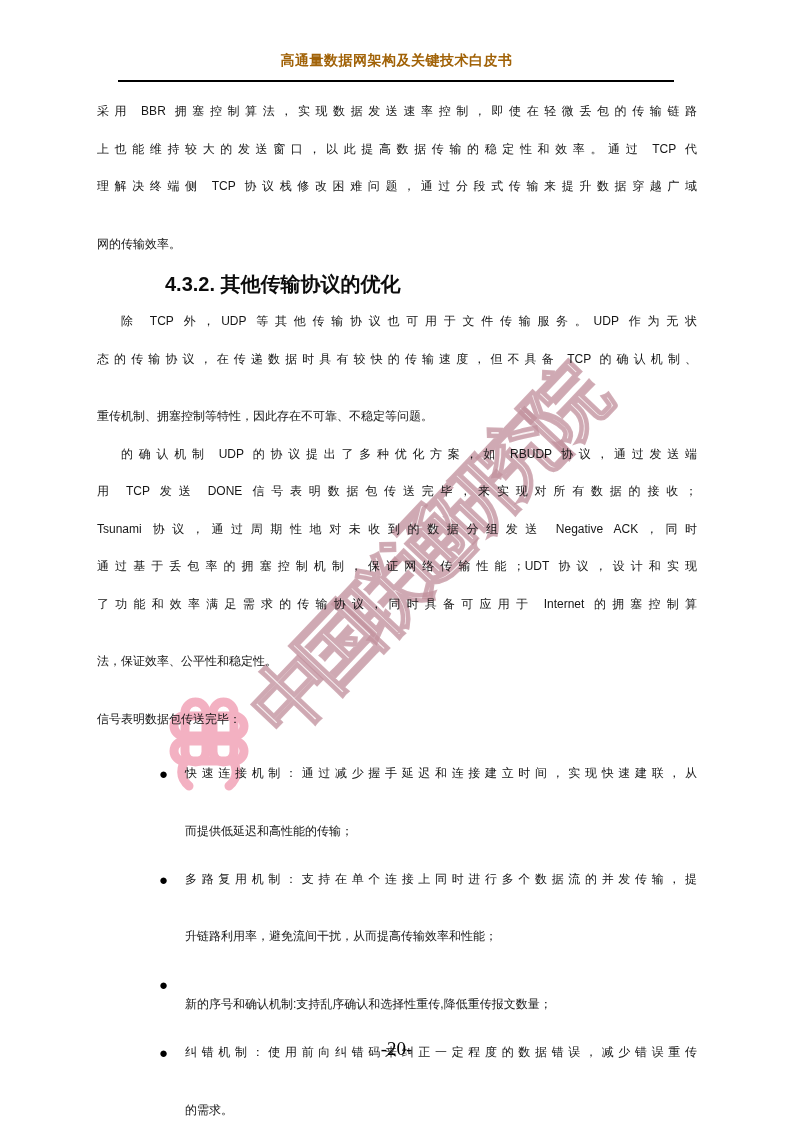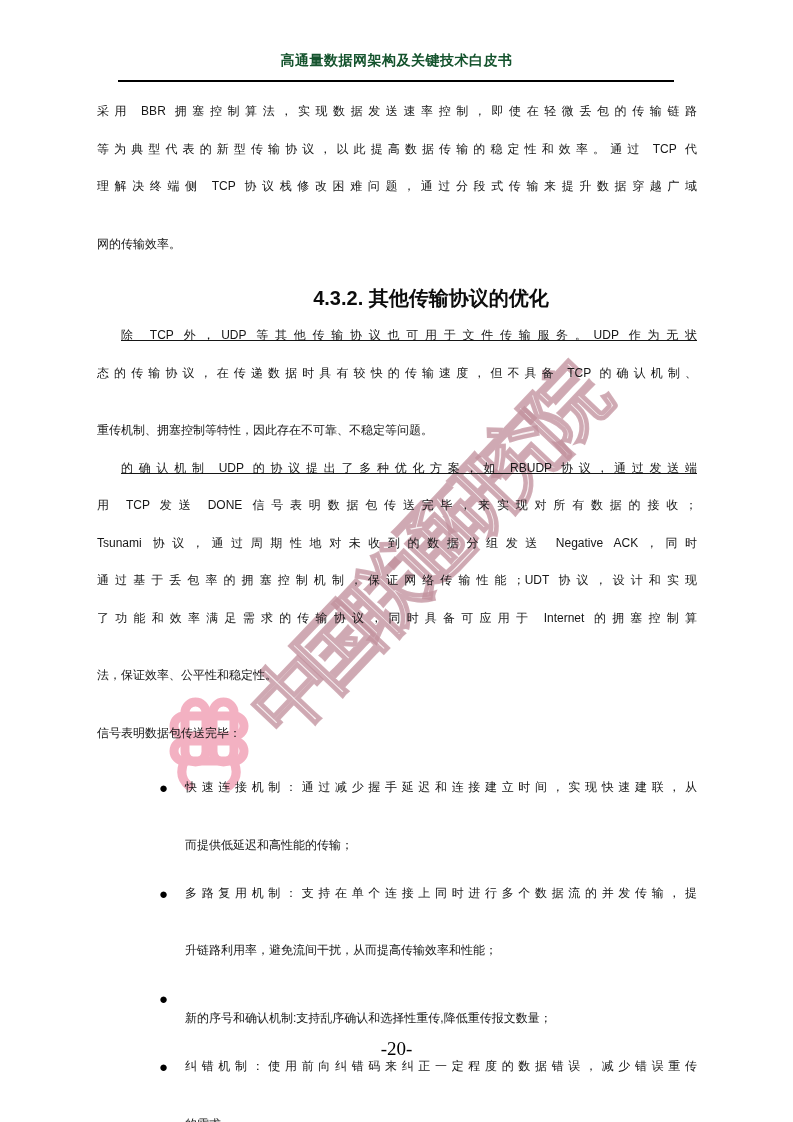--- a/index.html
+++ b/index.html
@@ -14,21 +14,21 @@
     font-family: "Liberation Sans", sans-serif;
     color: #161616;
   }
   
   .doc-header {
     position: absolute;
     top: 52px; left: 0; right: 0;
     text-align: center;
     font-size: 14px;
     font-weight: bold;
-    color: #14532d;
+    color: #a16207;
     letter-spacing: 0.5px;
   }
   .header-rule {
     position: absolute;
     top: 80px; left: 118px;
     width: 556px;
     border-top: 2px solid #000;
   }
   
   .watermark-layer {
@@ -67,30 +67,29 @@
     text-align: justify;
     text-align-last: justify;
     text-justify: inter-character;
     white-space: nowrap;
   }
   .para .line.last,
   .bullet-text .line.last {
     text-align-last: left;
     margin-top: 20px;
   }
-  .line.indent { text-indent: 2em; text-decoration: underline; }
+  .line.indent { text-indent: 2em; }
   .section-heading {
     font-size: 20px;
     font-weight: bold;
     line-height: 38px;
     height: 38px;
     padding-left: 68px;
-    margin-top: 16px;
+    margin-top: 2px;
     color: #0c0c0c;
-    text-align: center;
   }
   .para.p2 { margin-top: 0; }
   .bullet-list { margin-top: 17px; }
   .bullet-item {
     display: flex;
     align-items: flex-start;
     margin-top: 10.5px;
   }
   .bullet-item:first-child { margin-top: 0; }
   .bullet-marker {
@@ -132,21 +131,21 @@
     </svg>
     <div class="watermark-text">中国联通研究院</div>
   </div>
 
   <div class="doc-header">高通量数据网架构及关键技术白皮书</div>
   <div class="header-rule"></div>
 
   <div class="content">
     <div class="para p1">
         <div class="line">采用 BBR 拥塞控制算法，实现数据发送速率控制，即使在轻微丢包的传输链路</div>
-        <div class="line">等为典型代表的新型传输协议，以此提高数据传输的稳定性和效率。通过 TCP 代</div>
+        <div class="line">上也能维持较大的发送窗口，以此提高数据传输的稳定性和效率。通过 TCP 代</div>
         <div class="line">理解决终端侧 TCP 协议栈修改困难问题，通过分段式传输来提升数据穿越广域</div>
         <div class="line last">网的传输效率。</div>
       </div>
 
     <div class="section-heading">4.3.2.  其他传输协议的优化</div>
 
     <div class="para p2">
         <div class="line indent">除 TCP 外，UDP 等其他传输协议也可用于文件传输服务。UDP 作为无状</div>
         <div class="line">态的传输协议，在传递数据时具有较快的传输速度，但不具备 TCP 的确认机制、</div>
         <div class="line last">重传机制、拥塞控制等特性，因此存在不可靠、不稳定等问题。</div>

